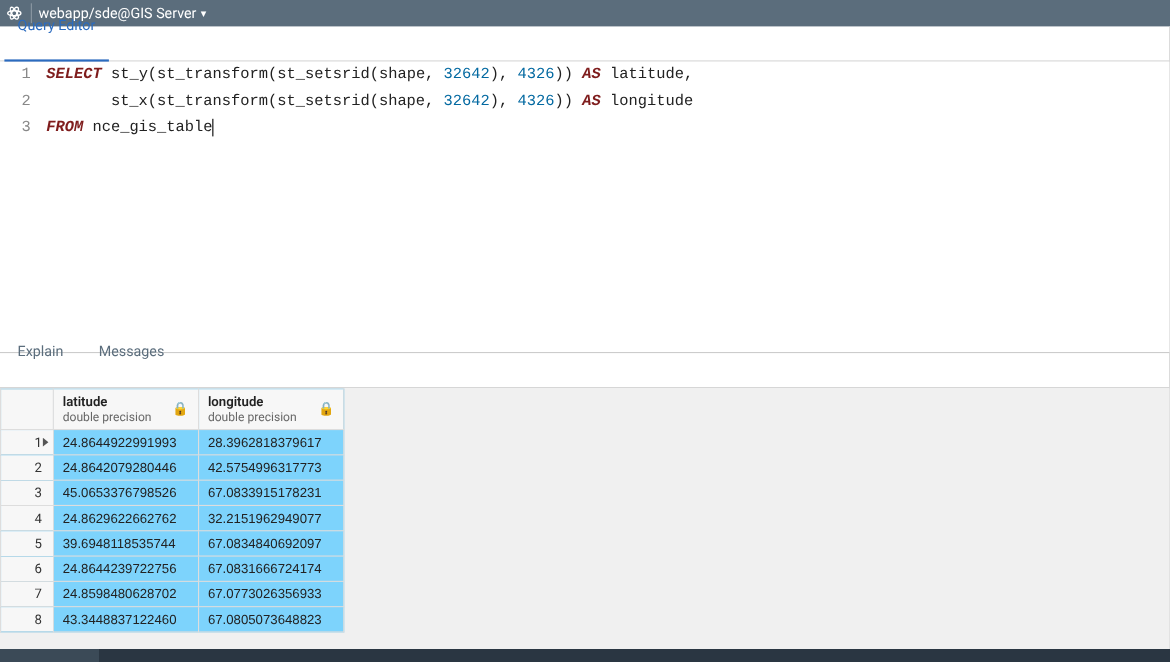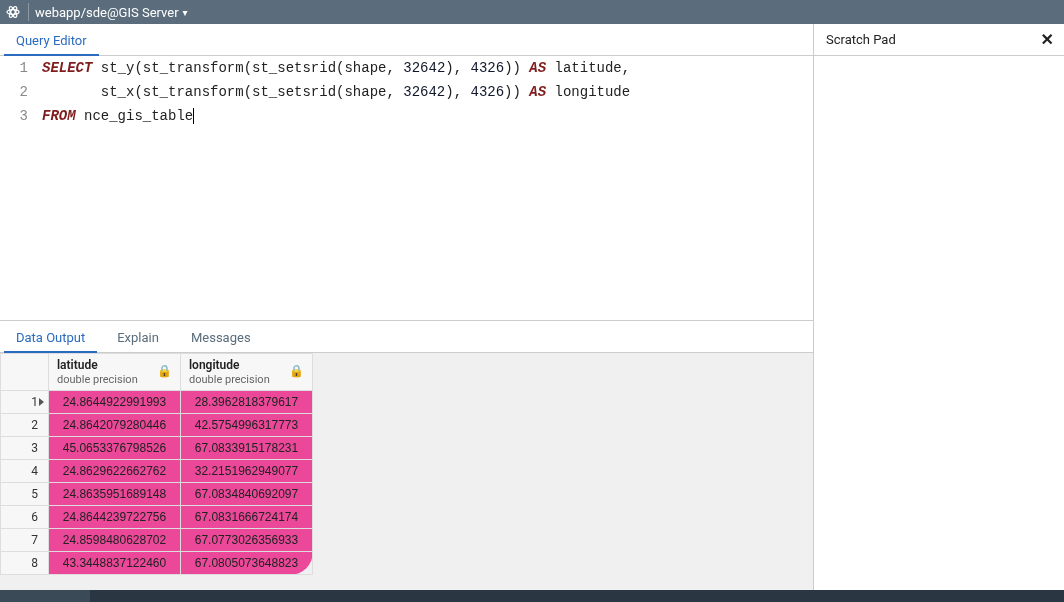--- a/index.html
+++ b/index.html
@@ -8,47 +8,47 @@
 .titlebar { background: #5b6d7c; color: #fff; height: 24px; display: flex; align-items: center; padding: 12px 4px; font-size: 13px; }
 .titlebar .icon { width: 18px; height: 18px; display: flex; align-items: center; justify-content: center; margin-right: 4px; }
 .titlebar .sep { width: 1px; height: 18px; background: rgba(255,255,255,0.3); margin: 0 6px 0 2px; }
 .titlebar .chev { margin-left: 4px; font-size: 10px; }
 
 .main { flex: 1; display: flex; min-height: 0; }
 .leftpane { flex: 1; display: flex; flex-direction: column; min-width: 0; border-right: 1px solid #ccc; }
 .rightpane { width: 250px; display: flex; flex-direction: column; }
 
 .tabs { display: flex; border-bottom: 1px solid #ccc; height: 32px; align-items: flex-end; padding-left: 4px; }
-.tab { padding: 6px 12px 7px; color: #5b6d7c; cursor: pointer; font-size: 13px; position: relative; }
+.tab { padding: 6px 12px 24px; color: #5b6d7c; cursor: pointer; font-size: 13px; position: relative; }
 .tab.active { color: #2b6bbf; }
 .tab.active::after { content: ""; position: absolute; left: 0; right: 0; bottom: -1px; height: 2px; background: #2b6bbf; }
 
 .editor { flex: 1; display: flex; font-family: "Courier New", monospace; font-size: 14px; line-height: 24px; overflow: auto; background: #fff; }
 .gutter { width: 38px; text-align: right; padding-right: 10px; color: #888; background: #fff; user-select: none; }
 .code { flex: 1; padding-left: 4px; white-space: pre; }
 .kw { color: #7f1d1d; font-weight: bold; font-style: italic; }
-.num { color: #0f172a; }
+.num { color: #0369a1; }
 .cursor { border-left: 1px solid #000; animation: blink 1s step-end infinite; }
 @keyframes blink { 50% { border-color: transparent; } }
 
 .results { height: 270px; border-top: 1px solid #ccc; display: flex; flex-direction: column; }
 .rtabs { display: flex; border-bottom: 1px solid #ccc; height: 32px; align-items: flex-end; padding-left: 4px; gap: 8px; }
 
 .grid { flex: 1; overflow: auto; position: relative; background: #f0f0f0; }
-table { border-collapse: collapse; background: #ec4899; border-radius: 23px; }
+table { border-collapse: collapse; background: #7dd3fc; }
 th, td { border: 1px solid #ddd; font-size: 12px; }
 th.rownumh { width: 48px; background: #f7f7f7; }
 th.colh { background: #f7f7f7; text-align: left; padding: 4px 8px; font-weight: normal; width: 132px; position: relative; }
 th.colh .cname { color: #222; font-weight: 600; display: block; }
 th.colh .ctype { color: #666; font-size: 11px; }
 th.colh .lock { position: absolute; right: 8px; top: 10px; font-size: 12px; color: #333; }
 td.rownum { background: #f7f7f7; text-align: right; padding: 4px 10px; color: #333; width: 48px; position: relative; }
 td.rownum .tri { position: absolute; right: 4px; top: 50%; transform: translateY(-50%); width: 0; height: 0; display: none; }
 tr.first td.rownum .tri { display: block; border-top: 4px solid transparent; border-bottom: 4px solid transparent; border-left: 5px solid #555; }
-td.cell { text-align: center; padding: 4px 8px; font-family: Arial, sans-serif; }
+td.cell { text-align: left; padding: 4px 8px; font-family: Arial, sans-serif; }
 
 .scratch-header { display: flex; align-items: center; justify-content: space-between; height: 32px; padding: 0 10px 0 12px; border-bottom: 1px solid #ccc; color: #222; }
 .scratch-close { font-size: 16px; font-weight: bold; color: #222; cursor: pointer; }
 .footer { height: 12px; background: #3b4a57; }
 .footer-inner { margin-left: 90px; height: 100%; background: #2a3642; }
 </style>
 </head>
 <body>
 
 <div class="titlebar">
@@ -76,21 +76,20 @@
       <div class="gutter">
         <div>1</div>
         <div>2</div>
         <div>3</div>
       </div>
       <div class="code"><div><span class="kw">SELECT</span><span> st_y(st_transform(st_setsrid(shape, </span><span class="num">32642</span><span>), </span><span class="num">4326</span><span>)) </span><span class="kw">AS</span><span> latitude,</span></div><div><span>       st_x(st_transform(st_setsrid(shape, </span><span class="num">32642</span><span>), </span><span class="num">4326</span><span>)) </span><span class="kw">AS</span><span> longitude</span></div><div><span class="kw">FROM</span><span> nce_gis_table</span><span class="cursor"></span></div></div>
     </div>
 
     <div class="results">
       <div class="rtabs">
-        <div class="tab active">Data Output</div>
         <div class="tab">Explain</div>
         <div class="tab">Messages</div>
       </div>
       <div class="grid">
         <table>
           <thead>
             <tr>
               <th class="rownumh"></th>
               <th class="colh">
                 <span class="cname">latitude</span>
@@ -120,21 +119,21 @@
                 <td class="cell">45.0653376798526</td>
                 <td class="cell">67.0833915178231</td>
               </tr>
               <tr>
                 <td class="rownum">4</td>
                 <td class="cell">24.8629622662762</td>
                 <td class="cell">32.2151962949077</td>
               </tr>
               <tr>
                 <td class="rownum">5</td>
-                <td class="cell">24.8635951689148</td>
+                <td class="cell">39.6948118535744</td>
                 <td class="cell">67.0834840692097</td>
               </tr>
               <tr>
                 <td class="rownum">6</td>
                 <td class="cell">24.8644239722756</td>
                 <td class="cell">67.0831666724174</td>
               </tr>
               <tr>
                 <td class="rownum">7</td>
                 <td class="cell">24.8598480628702</td>
@@ -144,23 +143,17 @@
                 <td class="rownum">8</td>
                 <td class="cell">43.3448837122460</td>
                 <td class="cell">67.0805073648823</td>
               </tr>
             </tbody>
         </table>
       </div>
     </div>
   </div>
 
-  <div class="rightpane">
-    <div class="scratch-header">
-      <span>Scratch Pad</span>
-      <span class="scratch-close">✕</span>
-    </div>
-  </div>
 </div>
 
 <div class="footer">
     <div class="footer-inner"></div>
   </div>
 
 </body></html>

